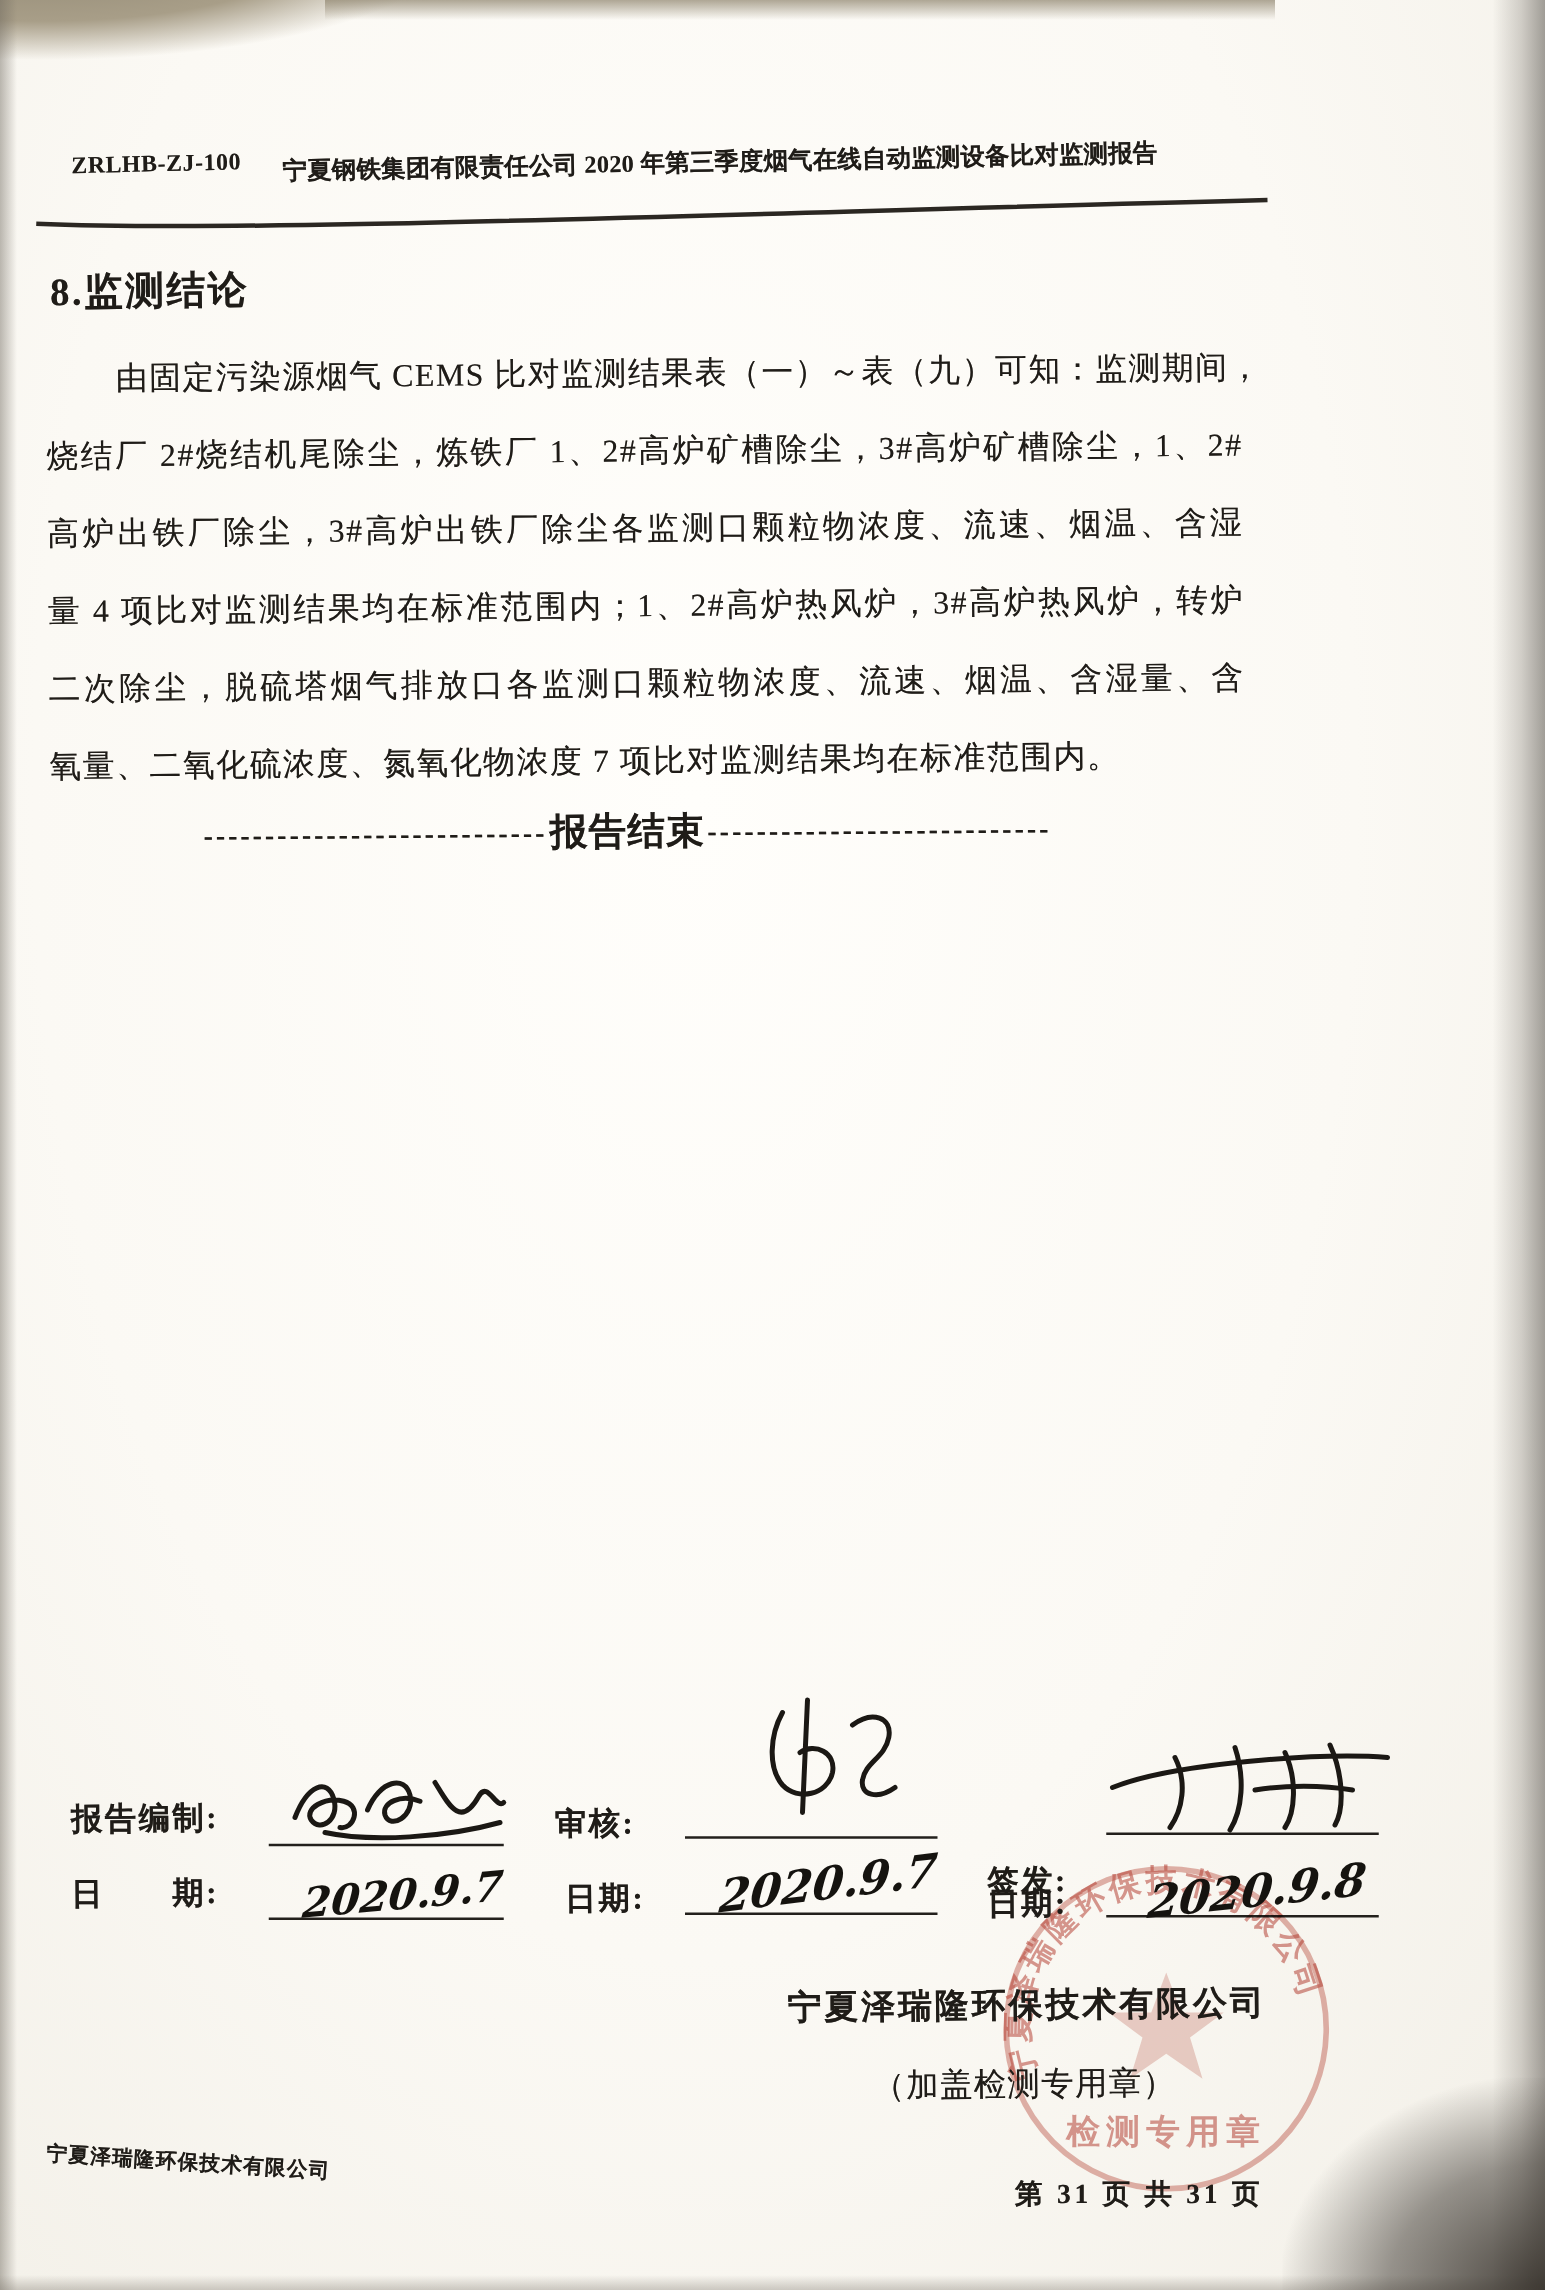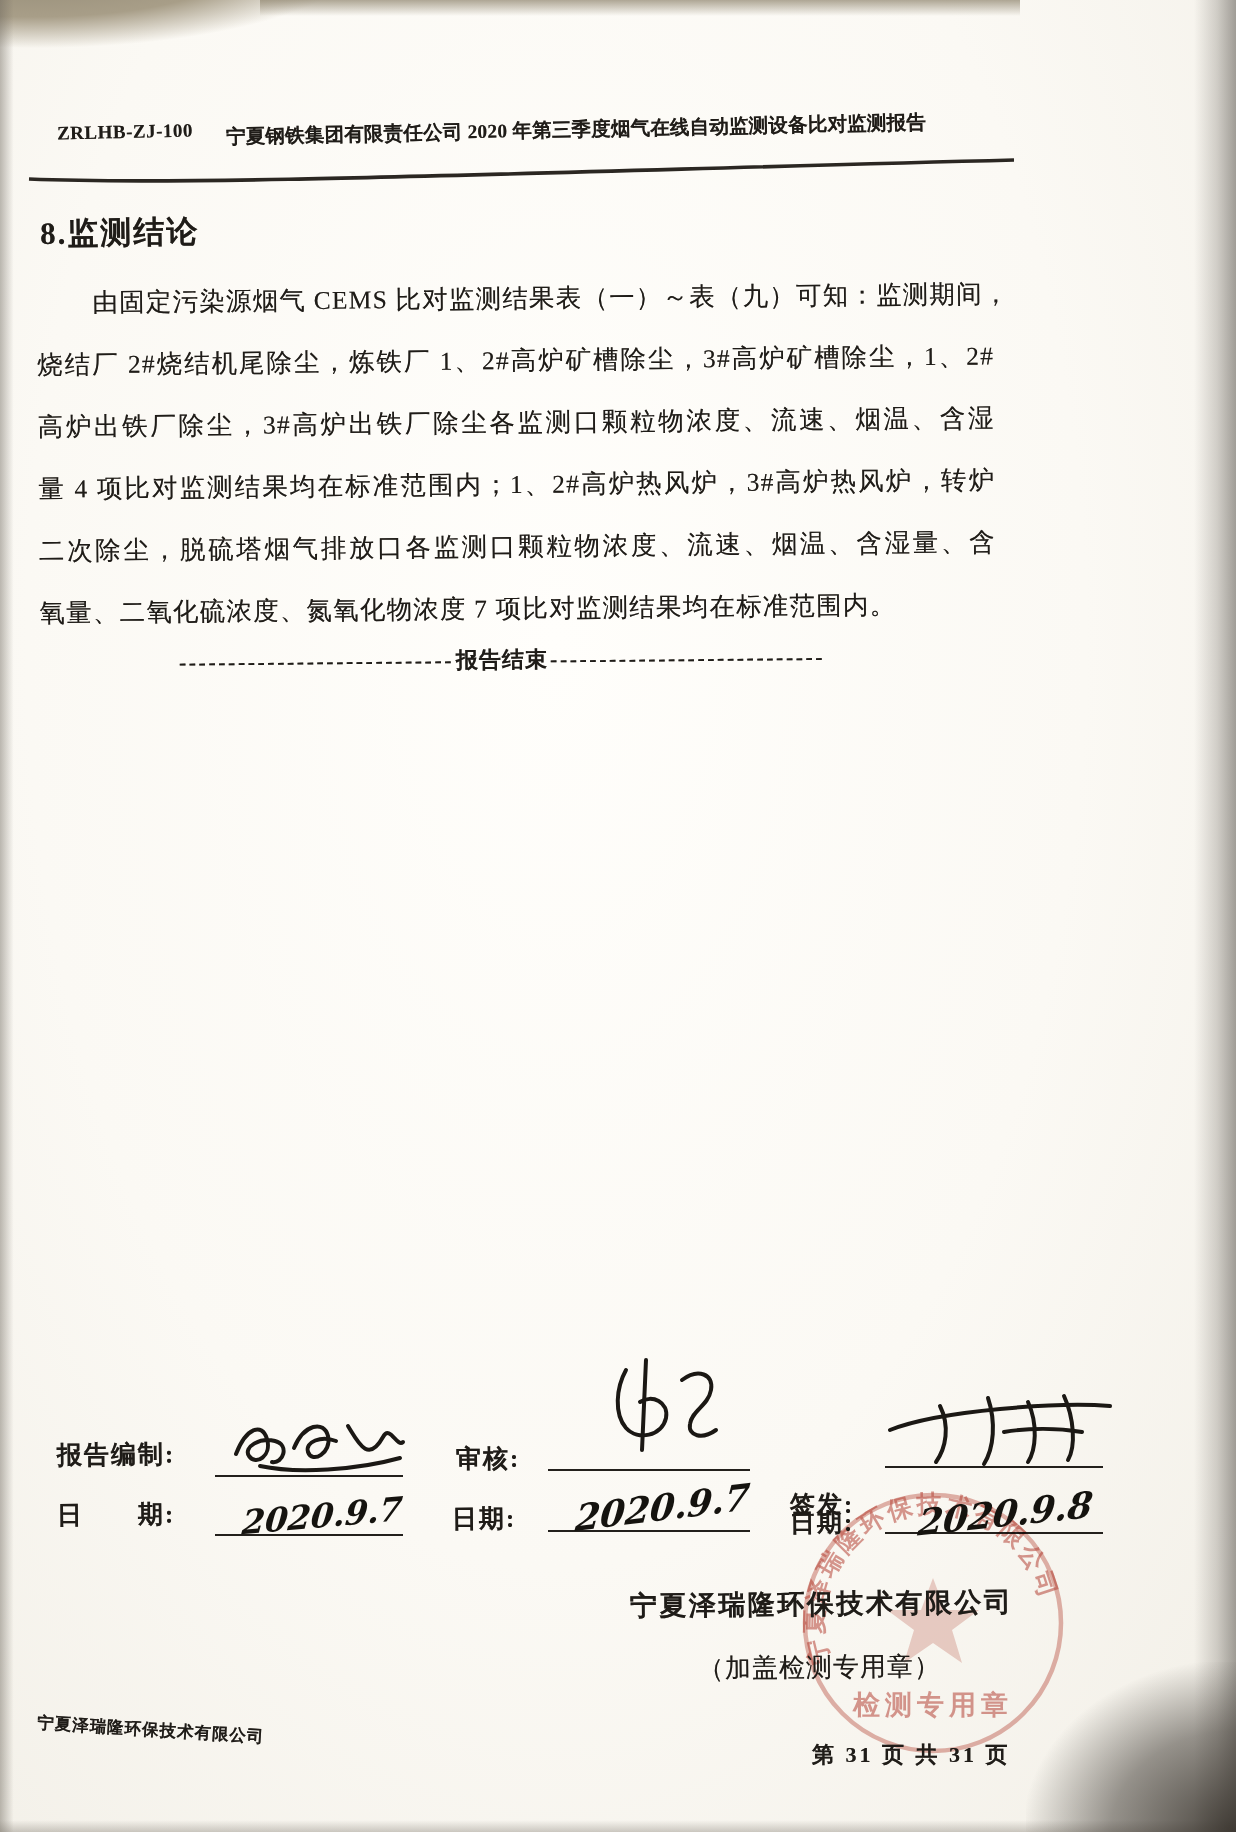--- a/index.html
+++ b/index.html
@@ -32,21 +32,21 @@
   .section-heading{left:40px;top:212px;font-size:31px;font-weight:bold;letter-spacing:2px;transform:rotate(-0.8deg);}
   .paragraph{left:38px;top:268px;width:957px;transform:rotate(-0.55deg);}
   .p-line{height:62px;line-height:62px;font-size:25.5px;letter-spacing:1.2px;font-weight:500;
     text-align:justify;text-align-last:justify;white-space:nowrap;}
   .p-line.first{padding-left:56px;}
   .p-line.last{text-align-last:left;}
   
   .end-divider{left:52px;top:645px;width:900px;display:flex;align-items:center;justify-content:center;
     font-weight:bold;transform:rotate(-0.5deg);}
   .end-divider .dashes{font-size:22px;letter-spacing:2.5px;white-space:nowrap;overflow:hidden;flex:0 1 auto;}
-  .end-divider .label{font-size:22px;letter-spacing:1px;flex:0 0 auto;padding:0 2px;}
+  .end-divider .label{font-size:30px;letter-spacing:1px;flex:0 0 auto;padding:0 2px;}
   
   .sig-label{font-size:25px;font-weight:600;letter-spacing:2px;}
   .sig-line{border-bottom:2.5px solid #23201c;}
   .hand{font-family:"DejaVu Serif", serif;font-style:italic;font-weight:600;color:#15130f;}
   .sig-svg path{fill:none;stroke:#1b1814;stroke-width:4;stroke-linecap:round;stroke-linejoin:round;}
   
   .stamp{left:792px;top:1482px;width:282px;height:282px;z-index:1;mix-blend-mode:multiply;}
   .txt-layer{z-index:2;}
   
   .company-line{left:630px;top:1586px;font-size:27px;font-weight:600;letter-spacing:2.5px;transform:rotate(-0.6deg);}
@@ -87,21 +87,21 @@
 </div>
 
 <div class="abs sig-label doc-text txt-layer" style="left:57px;top:1438px;transform:rotate(-0.6deg);">报告编制:</div>
 <div class="abs sig-line" style="left:215px;top:1413px;width:188px;height:62px;"></div>
 <svg class="abs sig-svg" style="left:222px;top:1408px;" width="185" height="72" viewBox="0 0 185 72">
   <path d="M14,46 C24,20 40,14 45,31 C50,48 34,58 27,48 C21,39 38,29 53,33 C68,37 61,56 50,54"></path>
   <path d="M72,40 C82,16 102,12 106,28 C110,45 90,56 86,44 C83,34 99,27 114,33"></path>
   <path d="M126,18 C136,34 146,56 161,29 C168,16 175,40 181,34"></path>
   <path d="M38,58 C75,66 135,62 178,50"></path>
 </svg>
-<div class="abs sig-label doc-text txt-layer" style="left:456px;top:1442px;transform:rotate(-0.6deg);">审核:</div>
+<div class="abs sig-label doc-text txt-layer" style="left:444px;top:1442px;transform:rotate(-0.6deg);">审核:</div>
 <div class="abs sig-line" style="left:548px;top:1405px;width:202px;height:64px;"></div>
 <svg class="abs sig-svg" style="left:560px;top:1356px;" width="190" height="100" viewBox="0 0 190 100">
   <path d="M66,14 C56,32 54,58 66,72 C78,85 102,80 106,62 C109,46 92,38 80,46"></path>
   <path d="M86,4 L82,94"></path>
   <path d="M122,24 C138,12 154,18 151,34 C148,50 132,54 130,68 C128,80 142,84 156,74"></path>
 </svg>
 <div class="abs sig-label doc-text txt-layer" style="left:790px;top:1488px;transform:rotate(-0.6deg);">签发:</div>
 <div class="abs sig-line" style="left:885px;top:1402px;width:218px;height:64px;"></div>
 <svg class="abs sig-svg" style="left:882px;top:1388px;" width="235" height="82" viewBox="0 0 235 82">
   <path d="M8,42 C58,22 178,14 228,18"></path>

